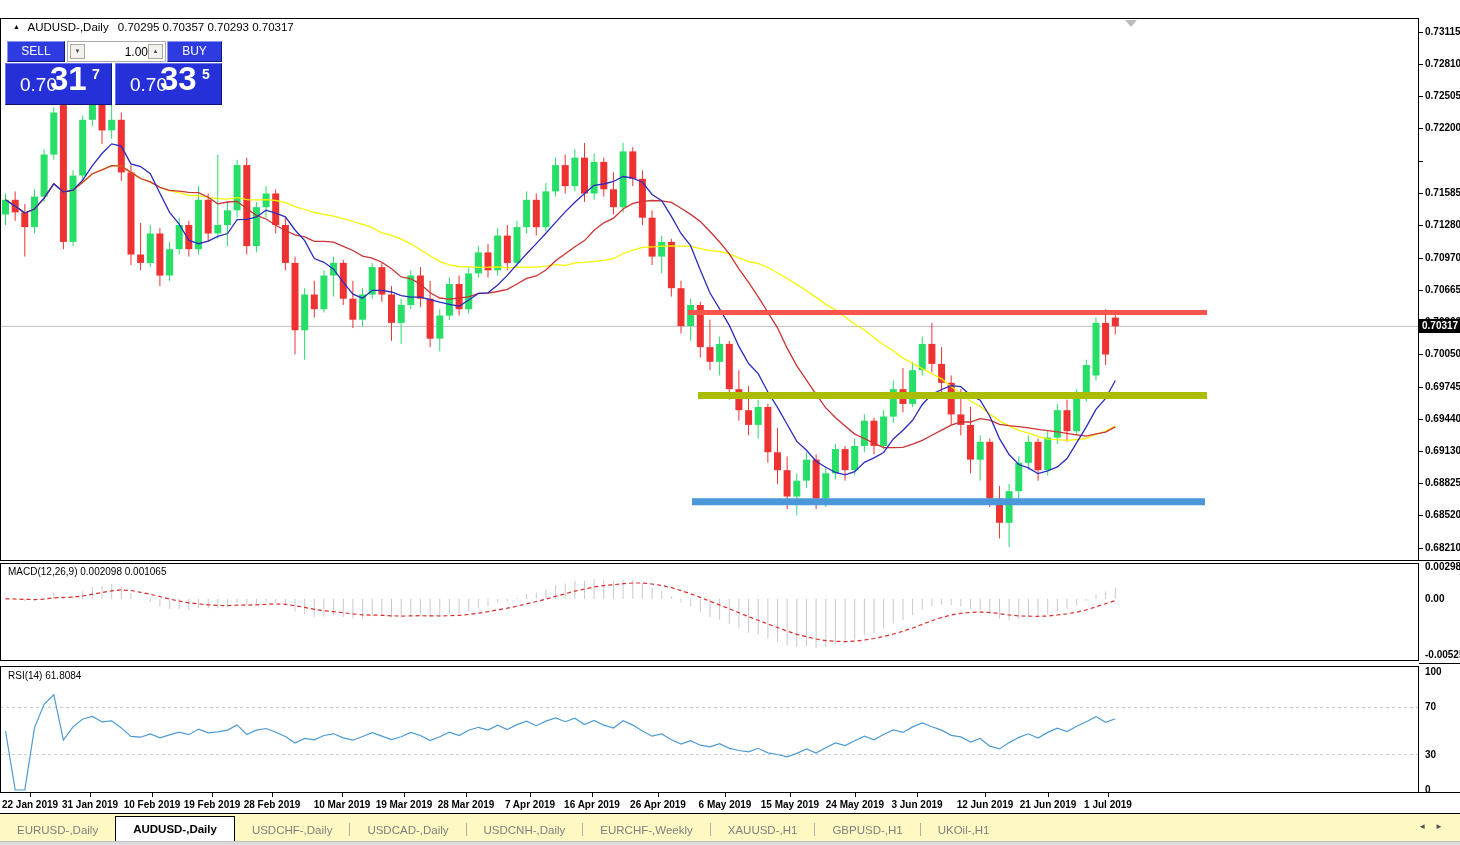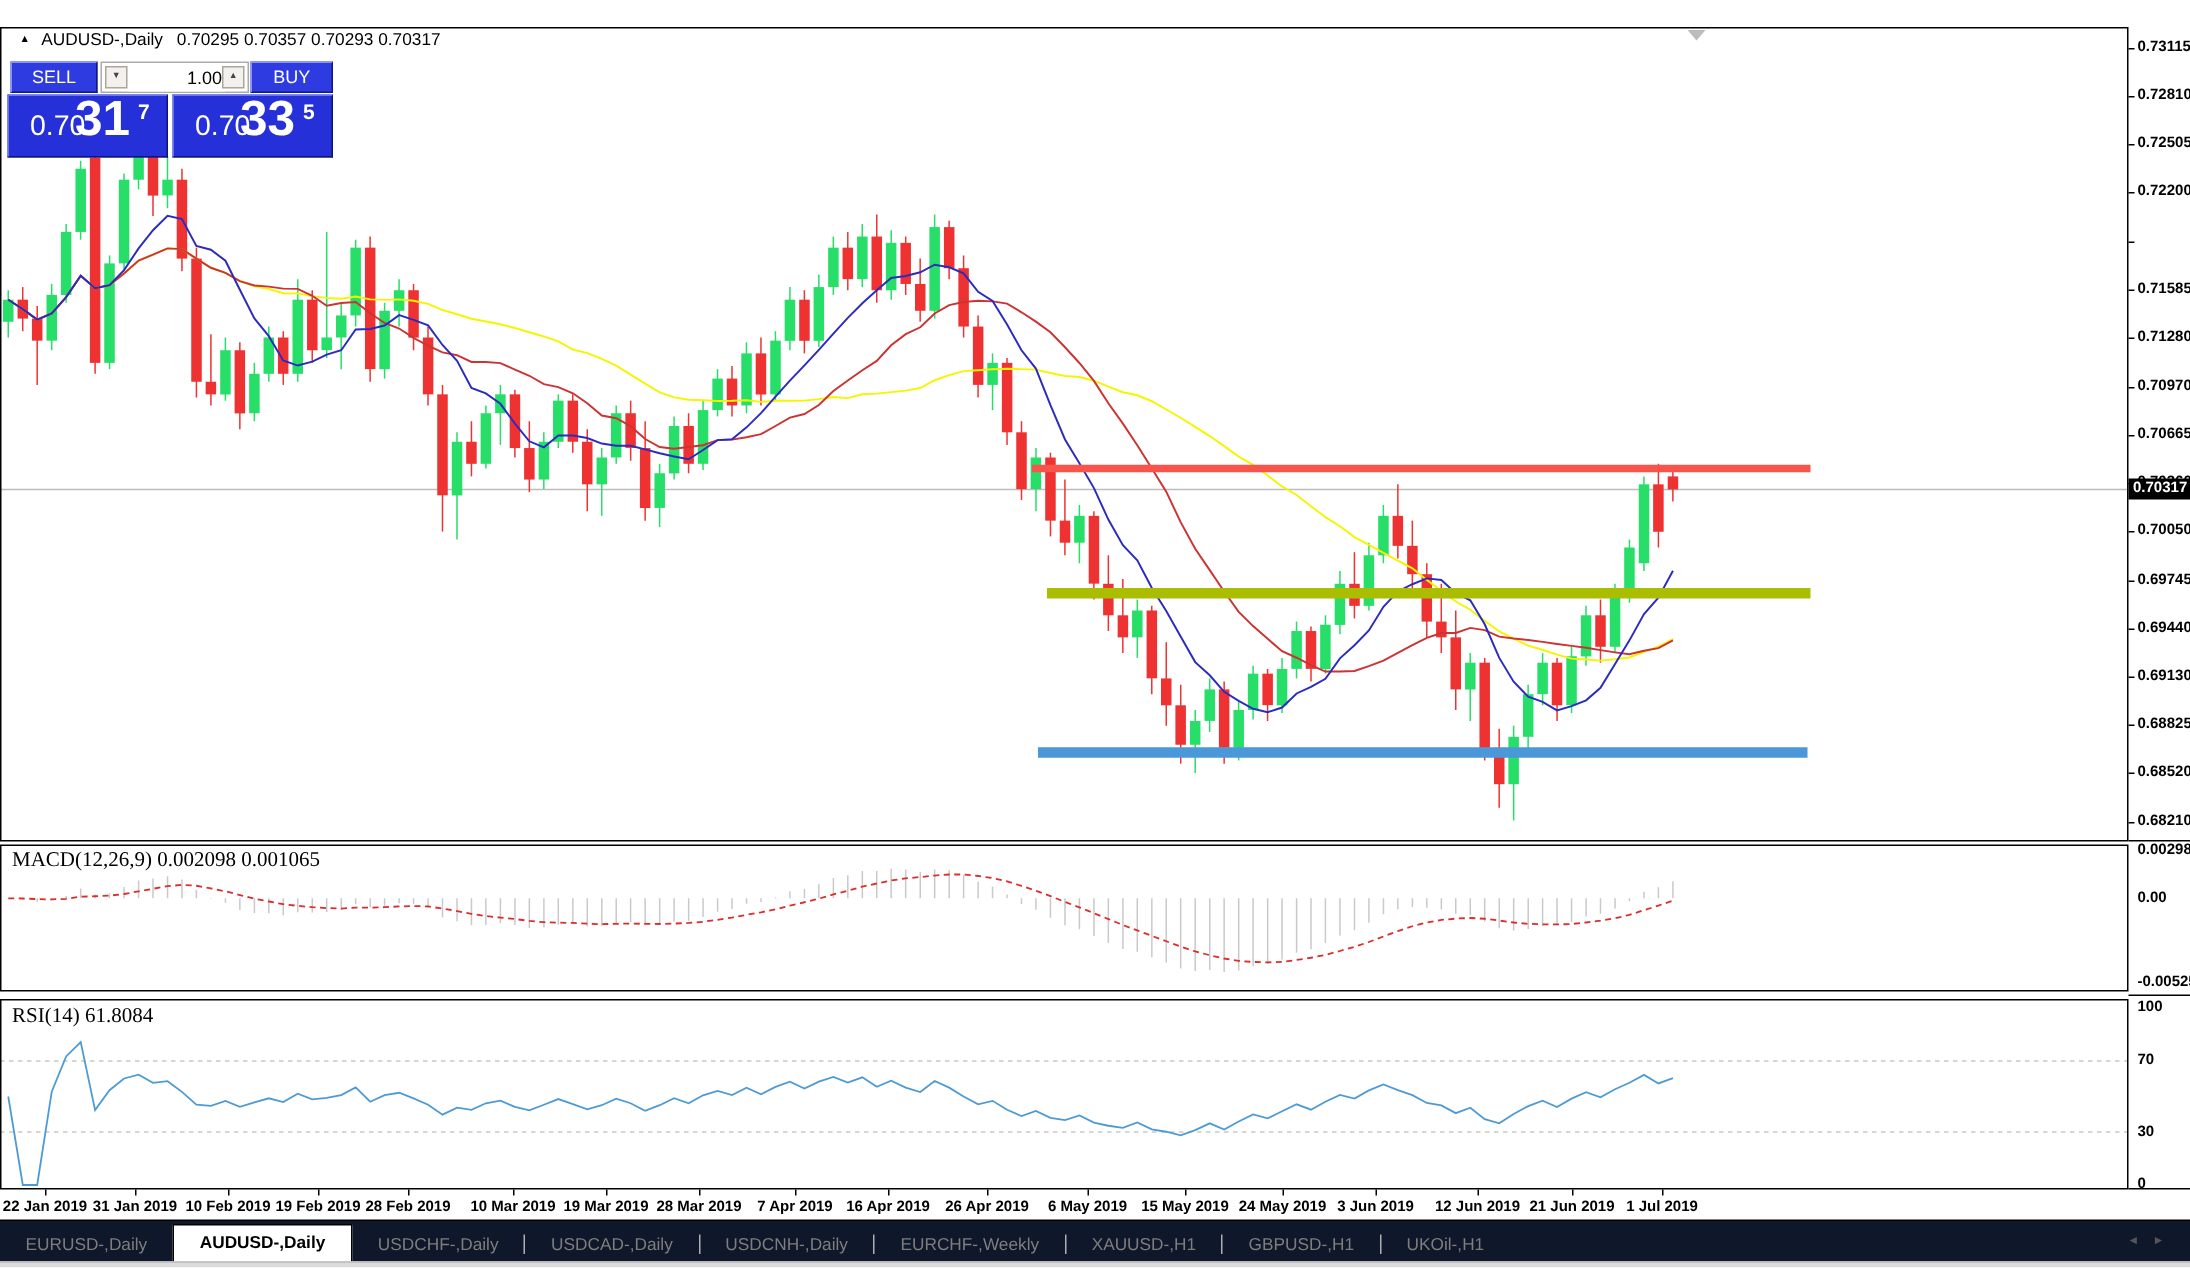--- a/index.html
+++ b/index.html
@@ -16,21 +16,21 @@
   
   #axis-col{left:1419px;top:18px;width:41px;height:774px;background:#fff;z-index:4;}
   .axlab{position:absolute;left:6px;height:12px;line-height:12px;font-size:10px;font-weight:700;color:#000;white-space:nowrap;}
   .axtick{position:absolute;left:0;width:4px;height:1px;background:#000;}
   .axdiv{position:absolute;left:0;width:41px;height:1px;background:#000;}
   #price-tag{position:absolute;left:0;width:41px;height:14px;background:#000;color:#fff;
              font-size:10px;font-weight:700;line-height:14px;padding-left:3px;z-index:8;}
   
   #chart-title{left:13px;top:21px;font-size:11.5px;color:#000;z-index:10;white-space:nowrap;}
   #chart-title .tri{font-size:7px;vertical-align:2px;margin-right:5px;}
-  .indlabel{font-size:14px;color:#000;z-index:7;white-space:nowrap;font-family:Liberation Serif, serif;}
+  .indlabel{font-size:10px;color:#000;z-index:7;white-space:nowrap;}
   
   #trade-widget{left:5px;top:40px;width:217px;height:64px;background:#fff;z-index:10;}
   .tbtn{position:absolute;background:#2E3BE0;color:#fff;font-size:12px;text-align:center;
         border:1px solid;border-color:#8A93F2 #101878 #101878 #8A93F2;cursor:pointer;}
   #sell-btn{left:2px;top:1px;width:56px;height:19px;line-height:18px;}
   #buy-btn{left:162px;top:1px;width:53px;height:19px;line-height:18px;}
   #vol-box{position:absolute;left:62px;top:1px;width:97px;height:19px;background:#fff;border:1px solid #ABABAB;}
   .spin{position:absolute;top:2px;width:13px;height:13px;background:#F2F1EE;border:1px solid #ACA899;
         font-size:6px;color:#444;text-align:center;line-height:12px;cursor:pointer;}
   #vol-input{position:absolute;left:18px;top:0;width:60px;height:17px;border:0;font-size:12px;
@@ -42,21 +42,21 @@
   .pb{position:absolute;left:44px;top:-4px;font-size:33px;font-weight:700;}
   .ps{position:absolute;left:86px;top:2px;font-size:14px;font-weight:700;}
   
   #shift-marker{left:1125px;top:20px;width:0;height:0;z-index:7;
     border-left:6px solid transparent;border-right:6px solid transparent;border-top:7px solid #BCBCBC;}
   
   .datelab{position:absolute;top:799px;font-size:10px;font-weight:600;color:#000;transform:translateX(-50%);white-space:nowrap;z-index:5;}
   .datetick{position:absolute;top:793px;width:1px;height:4px;background:#000;z-index:5;}
   
   #botline1{left:0;top:813px;width:1460px;height:1px;background:#000;z-index:12;}
-  #tabbar{left:0;top:814px;width:1460px;height:27px;background:#0f172a;z-index:12;display:flex;align-items:flex-end;}
+  #tabbar{left:0;top:814px;width:1460px;height:27px;background:#fef9c3;z-index:12;display:flex;align-items:flex-end;}
   #botstrip{left:0;top:841px;width:1460px;height:4px;background:#DCDCDC;border-top:1px solid #C2C2C2;z-index:12;}
   .tab{height:22px;line-height:22px;padding:0 17px;font-size:11.5px;color:#7E7E7E;cursor:pointer;white-space:nowrap;}
   .tab.active{background:#fff;border:1px solid #000;border-bottom:none;color:#000;font-weight:700;height:24px;line-height:24px;}
   .tabsep{width:1px;height:13px;background:#AFAFAF;margin-bottom:5px;}
   #tab-scroll{position:absolute;right:8px;top:822px;z-index:13;font-size:8px;color:#555;letter-spacing:9px;cursor:pointer;}
   svg{position:absolute;z-index:2;}
 </style>
 </head>
 <body>
 

